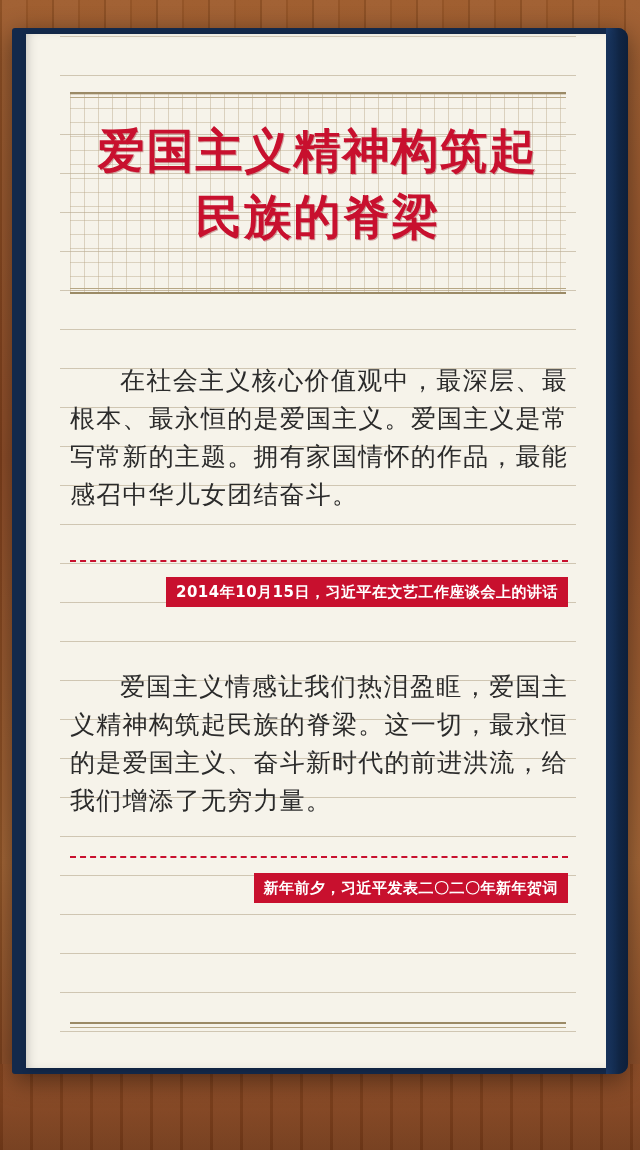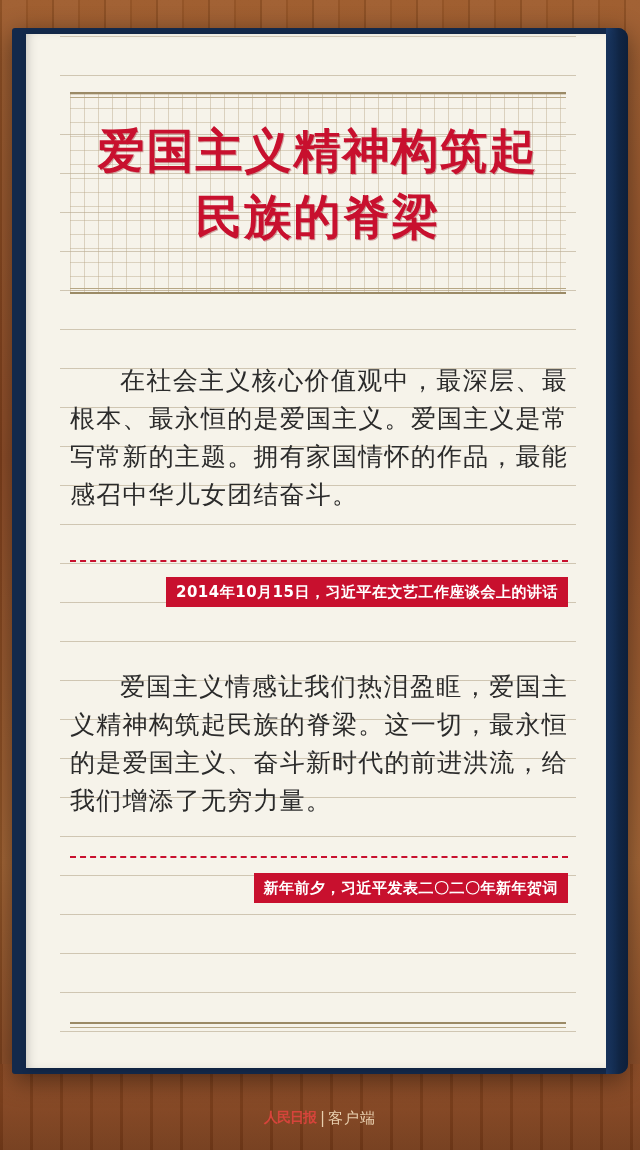--- a/index.html
+++ b/index.html
@@ -244,17 +244,14 @@
       <div class="cite-wrap" id="cite2">
         <div class="cite-dash"></div>
         <div class="cite-label">新年前夕，习近平发表二〇二〇年新年贺词</div>
       </div>
 
       <div class="bottom-rule"></div>
 
     </div>
   </div>
 
-  <div class="footer">
-    <span class="logo">人民日报</span><span class="sep">|</span><span>客户端</span>
-  </div>
 
 </div>
 
 </body></html>

